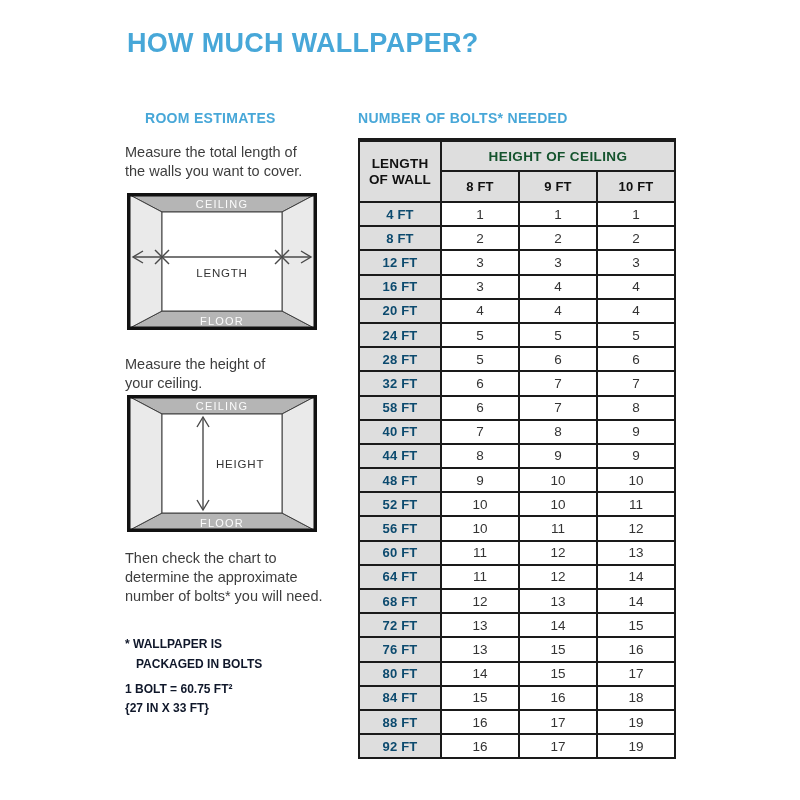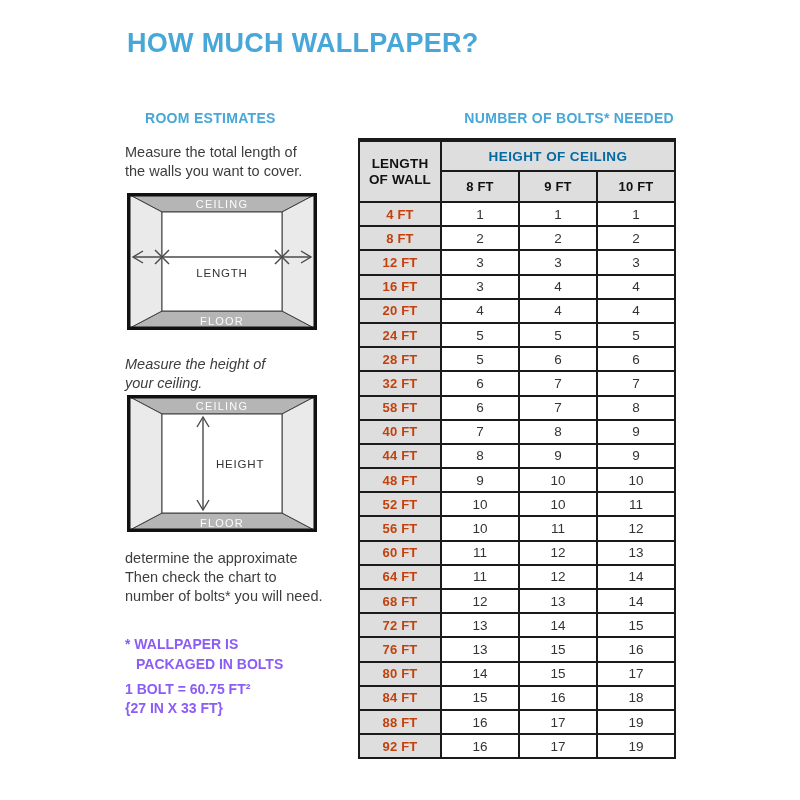--- a/index.html
+++ b/index.html
@@ -13,56 +13,56 @@
   *{margin:0;padding:0;box-sizing:border-box;}
   html,body{background:#fff;}
   body{font-family:"Liberation Sans", sans-serif;}
   .page{position:relative;width:800px;height:800px;background:#fff;overflow:hidden;}
 
   .title{position:absolute;left:127px;top:28px;font-size:27px;font-weight:bold;
          color:var(--accent);letter-spacing:.3px;}
 
   .subhead{font-size:14px;font-weight:bold;color:var(--accent);letter-spacing:.3px;}
   .room-head{position:absolute;left:125px;top:110px;margin-left:20px;}
-  .table-head{position:absolute;left:358px;top:110px;width:316px;text-align:right;}
+  .table-head{position:absolute;left:358px;top:110px;width:316px;text-align:left;}
 
   .steptext{position:absolute;left:125px;font-size:14.5px;line-height:19px;color:var(--body);}
   .step1{top:143px;}
-  .step2{top:355px;font-style:italic;}
+  .step2{top:355px;}
   .step3{top:549px;}
 
   .diagram{position:absolute;left:127px;}
   .diagram1{top:193px;}
   .diagram2{top:395px;}
 
-  .foot{position:absolute;left:125px;font-size:14px;font-weight:bold;color:#8b5cf6;line-height:20px;}
+  .foot{position:absolute;left:125px;font-size:12px;font-weight:bold;color:#0f172a;line-height:20px;}
   .footnote{top:634px;}
   .footnote .indent{padding-left:11px;}
   .boltnote{top:680px;line-height:19px;}
 
   .svgface{stroke:#3f3f3f;stroke-width:1;}
   .face-ceiling{fill:var(--ceiling);}
   .face-wall{fill:var(--wall);}
   .face-back{fill:#ffffff;stroke:#3f3f3f;stroke-width:1;}
   .svgframe{fill:none;stroke:#111;stroke-width:3.5;}
   .dim{stroke:#4a4a4a;stroke-width:1.4;fill:none;}
   .facelabel{fill:#fbfbfb;font-size:11px;letter-spacing:1.2px;font-family:"Liberation Sans",sans-serif;}
   .dimlabel{fill:#333;font-size:11.5px;letter-spacing:.8px;font-family:"Liberation Sans",sans-serif;}
 
   table.bolts{position:absolute;left:358px;top:138px;width:316px;border-collapse:collapse;
               table-layout:fixed;border:2px solid var(--ink);border-top-width:4px;}
   table.bolts th,table.bolts td{border:2px solid var(--ink);text-align:center;vertical-align:middle;}
   table.bolts thead tr{height:31px;}
   table.bolts tbody tr{height:24.2px;}
   th.corner{background:var(--cellgray);font-size:13.5px;font-weight:bold;color:#111;
             border-right-width:4px;line-height:16px;letter-spacing:.2px;}
-  th.group{background:var(--cellgray);font-size:13.5px;font-weight:bold;color:#0369a1;letter-spacing:.4px;}
+  th.group{background:var(--cellgray);font-size:13.5px;font-weight:bold;color:#14532d;letter-spacing:.4px;}
   th.sub{background:var(--cellgray);font-size:13px;font-weight:bold;color:#111;
          border-left:none;border-right:none;letter-spacing:.2px;}
-  td.row-label{background:var(--cellgray);font-size:13px;font-weight:bold;color:#c2410c;
+  td.row-label{background:var(--cellgray);font-size:13px;font-weight:bold;color:#0c4a6e;
                border-right-width:4px;letter-spacing:.2px;}
   td.val{background:#fff;font-size:13.5px;color:#333;}
 </style>
 </head>
 <body>
 
 <div class="page">
 
   <h1 class="title">HOW MUCH WALLPAPER?</h1>
 
@@ -110,22 +110,22 @@
     <text class="facelabel" x="95" y="131.5" text-anchor="middle">FLOOR</text>
     <g>
       <line class="dim" x1="76" y1="22" x2="76" y2="115"></line>
       <path class="dim" d="M70 32 L76 22 L82 32"></path>
       <path class="dim" d="M70 105 L76 115 L82 105"></path>
     </g>
     <text class="dimlabel" x="89" y="73" text-anchor="start">HEIGHT</text>
   </svg>
 
   <div class="steptext step3">
+    <div>Then check the chart to</div>
     <div>determine the approximate</div>
-    <div>Then check the chart to</div>
     <div>number of bolts* you will need.</div>
   </div>
 
   <div class="foot footnote">
     <div>* WALLPAPER IS</div>
     <div class="indent">PACKAGED IN BOLTS</div>
   </div>
 
   <div class="foot boltnote">
     <div>1 BOLT = 60.75 FT²</div>

